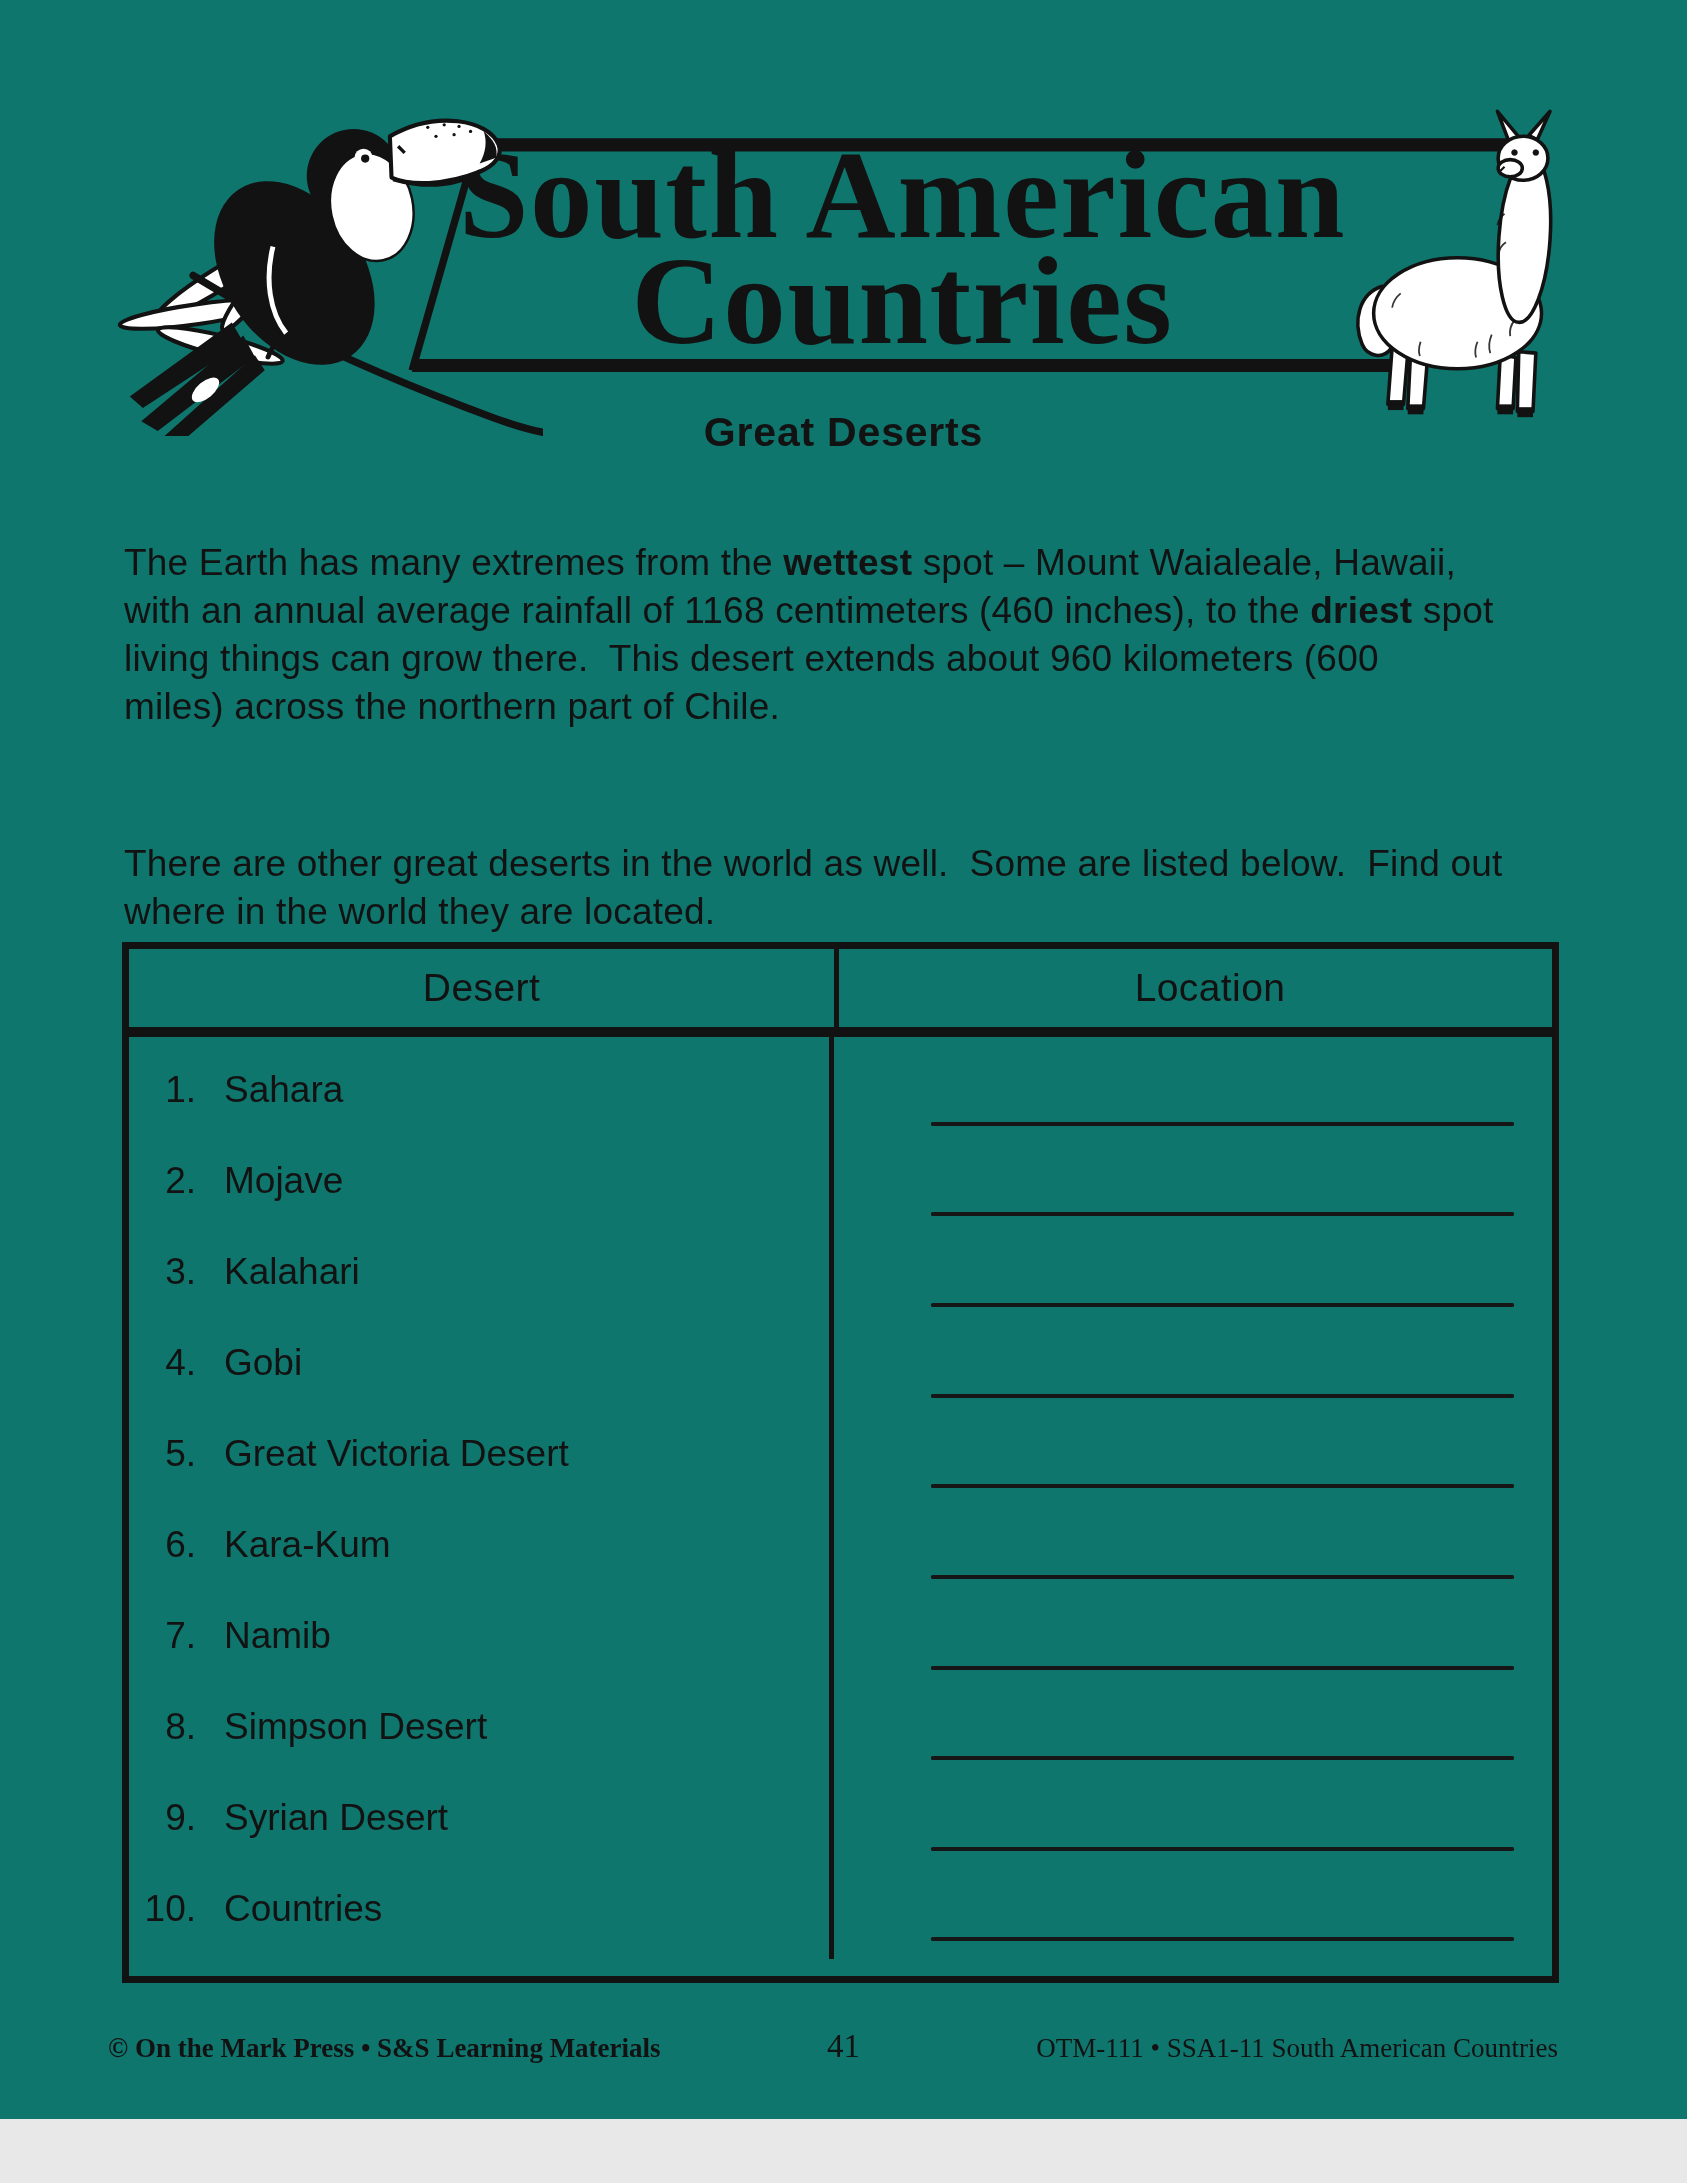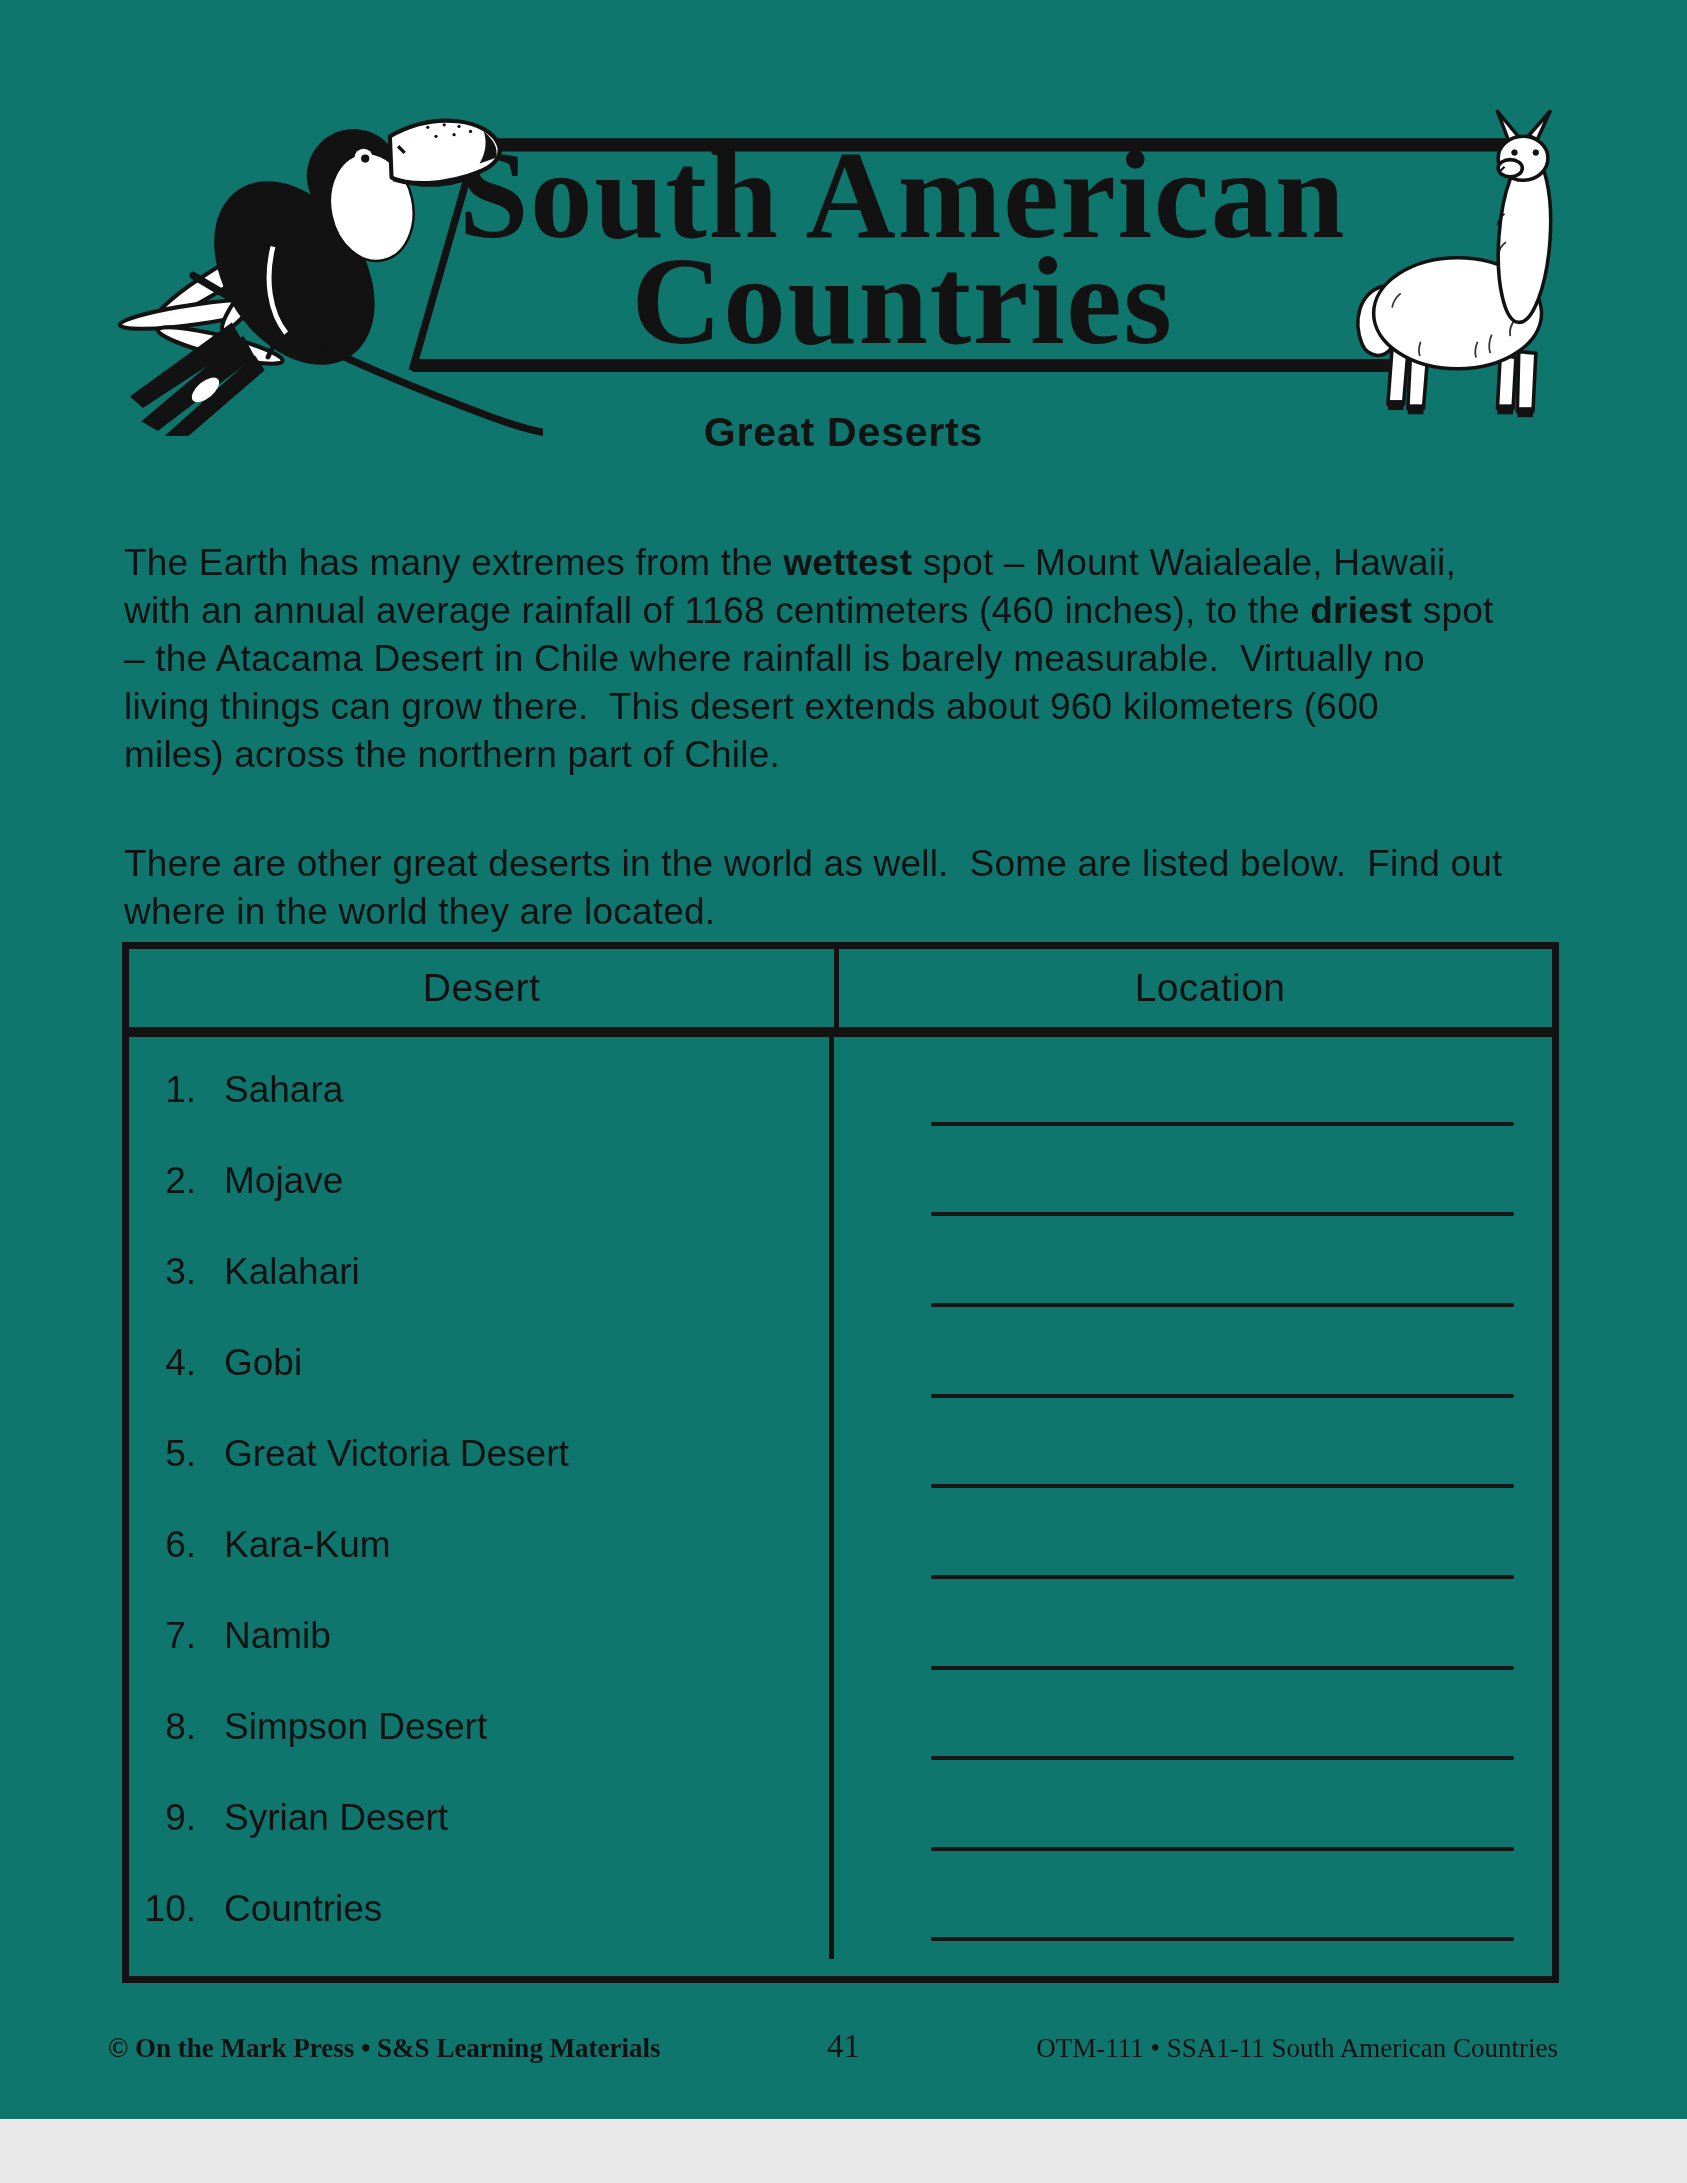--- a/index.html
+++ b/index.html
@@ -158,21 +158,20 @@
       <rect x="228" y="418" width="22" height="14"></rect>
       <rect x="256" y="422" width="22" height="14"></rect>
     </g>
   </svg>
 
   <h1 class="ws-title">Great Deserts</h1>
 
   <div class="para p1">
     <div class="line"><span>The Earth has many extremes from the </span><span class="b">wettest</span><span> spot – Mount Waialeale, Hawaii,</span></div>
     <div class="line"><span>with an annual average rainfall of 1168 centimeters (460 inches), to the </span><span class="b">driest</span><span> spot</span></div>
-    <div class="line"><span>– the Atacama Desert in Chile where rainfall is barely measurable.  Virtually no</span></div>
     <div class="line"><span>living things can grow there.  This desert extends about 960 kilometers (600</span></div>
     <div class="line"><span>miles) across the northern part of Chile.</span></div>
   </div>
 
   <div class="para p2">
     <div class="line">There are other great deserts in the world as well.  Some are listed below.  Find out</div>
     <div class="line">where in the world they are located.</div>
   </div>
 
   <div class="tbl">

